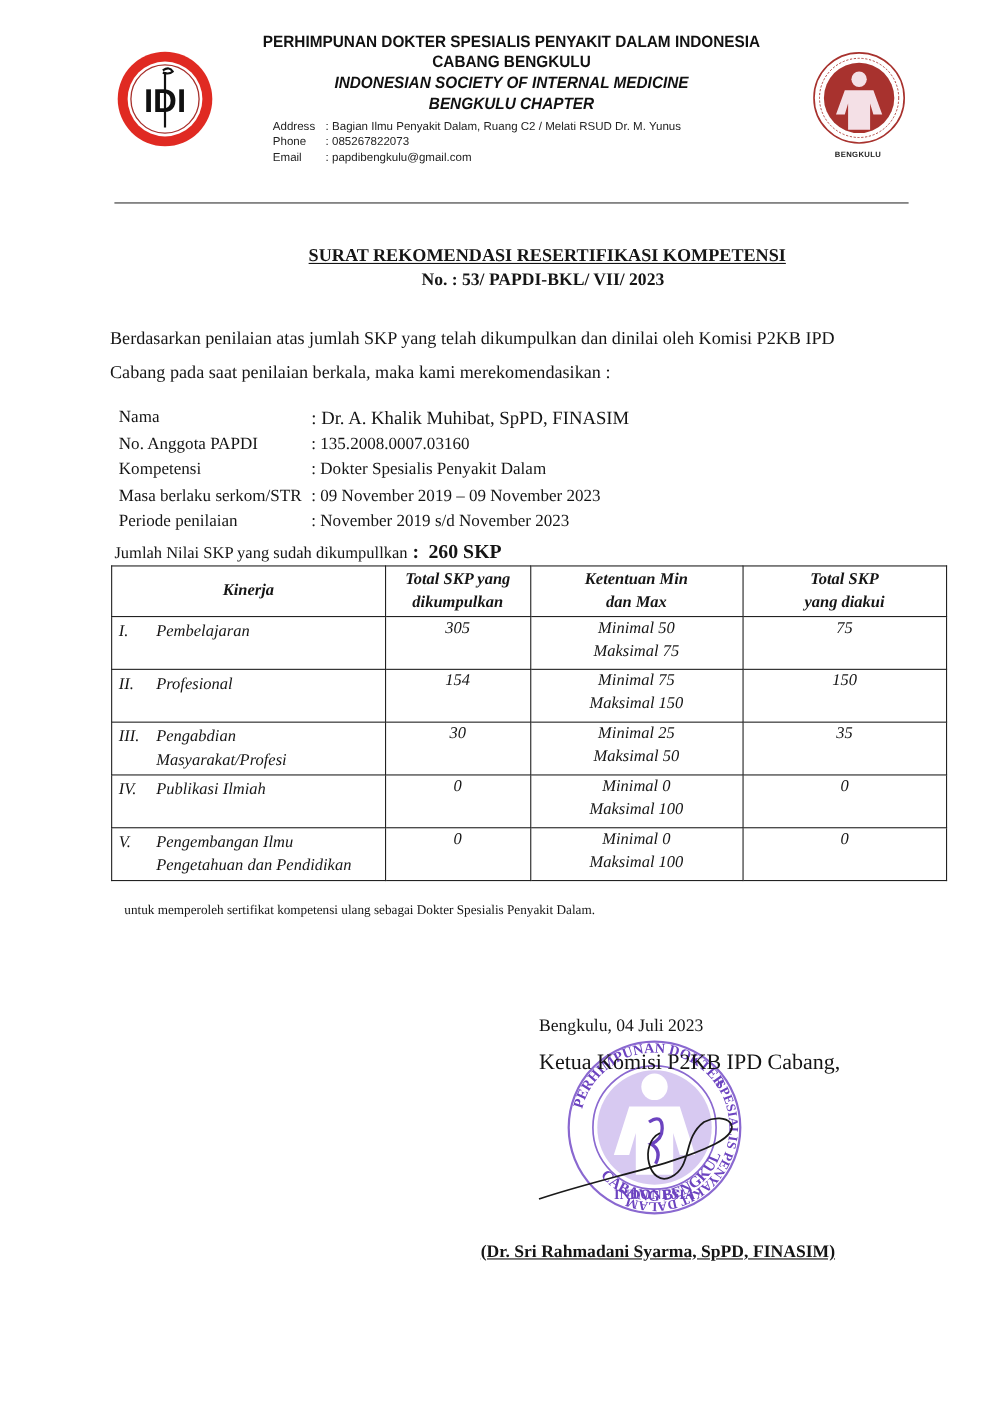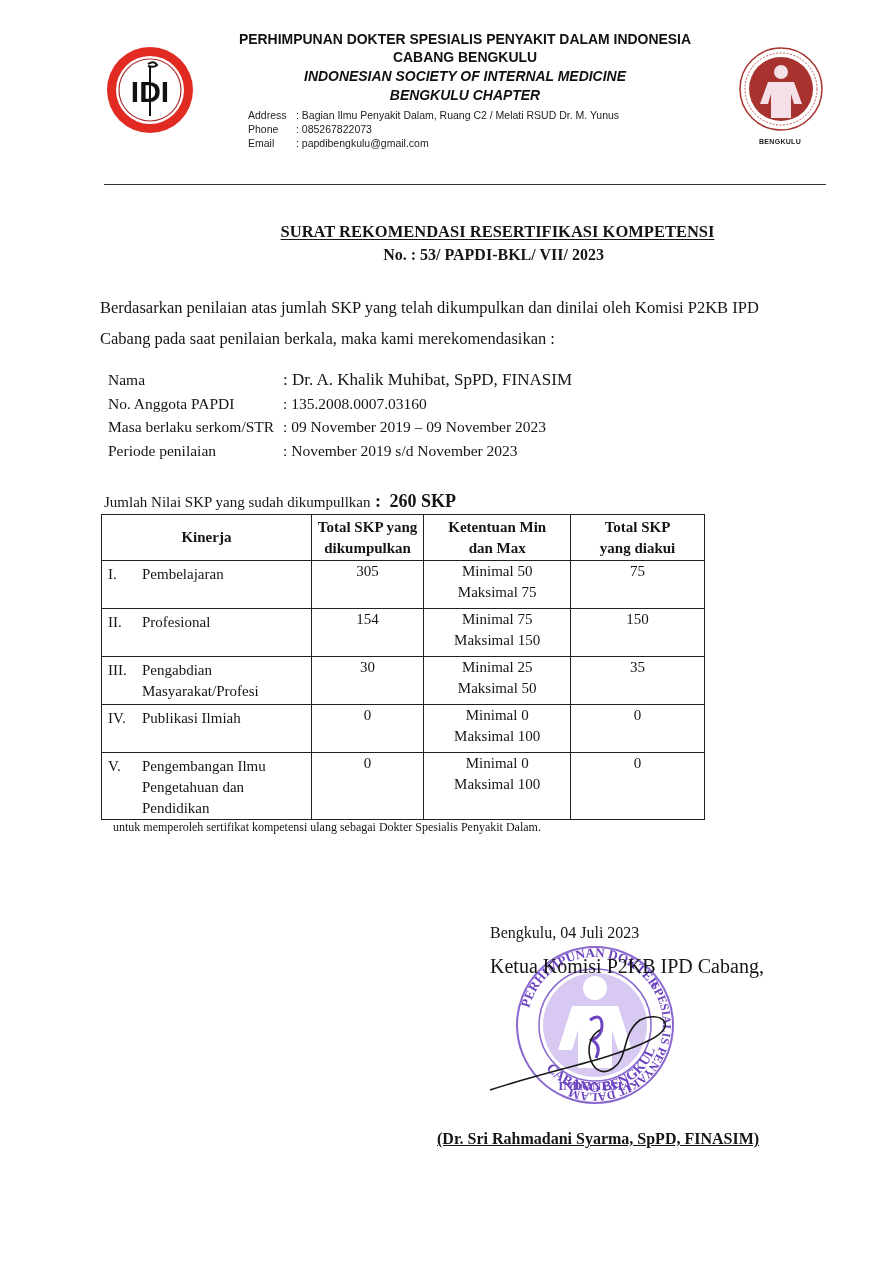--- a/index.html
+++ b/index.html
@@ -32,21 +32,21 @@
 
     .info { left: 108px; top: 368px; font-size: 15.5px; line-height: 23.5px; }
     .info .row { display: flex; }
     .info .k { width: 175px; white-space: nowrap; }
     .info .v { white-space: nowrap; }
     .info .row.first .v { font-size: 17px; }
     .total-line { left: 104px; top: 491px; font-size: 15px; white-space: nowrap; }
     .total-line .big { font-size: 18px; font-weight: bold; margin-left: 4px; }
 
     
-    table.skp { position: absolute; left: 101px; top: 514px; width: 604px; border-collapse: collapse; font-size: 15px; }
+    table.skp { position: absolute; left: 101px; top: 514px; width: 760px; border-collapse: collapse; font-size: 15px; font-style: italic; }
     table.skp th, table.skp td { border: 1.5px solid #222; vertical-align: top; padding: 0; }
     table.skp th { font-weight: bold; text-align: center; vertical-align: middle; height: 45px; line-height: 21px; }
     table.skp td { height: 47px; line-height: 21px; }
     .c1 { width: 231px; }
     .c2 { width: 122px; }
     .c3 { width: 179px; }
     .c4 { width: 172px; }
     .kin { display: flex; padding-top: 3px; }
     .kin .num { width: 34px; padding-left: 6px; flex: none; }
     .center { text-align: center; padding-top: 3px; }
@@ -118,20 +118,24 @@
 </div>
 
 <div class="abs info">
   <div class="row first">
       <span class="k">Nama</span>
       <span class="v">: Dr. A. Khalik Muhibat, SpPD, FINASIM</span>
     </div>
   <div class="row">
       <span class="k">No. Anggota PAPDI</span>
       <span class="v">: 135.2008.0007.03160</span>
+    </div>
+  <div class="row">
+      <span class="k">Kompetensi</span>
+      <span class="v">: Dokter Spesialis Penyakit Dalam</span>
     </div>
   <div class="row">
       <span class="k">Masa berlaku serkom/STR</span>
       <span class="v">: 09 November 2019 – 09 November 2023</span>
     </div>
   <div class="row">
       <span class="k">Periode penilaian</span>
       <span class="v">: November 2019  s/d  November 2023</span>
     </div>
 </div>

